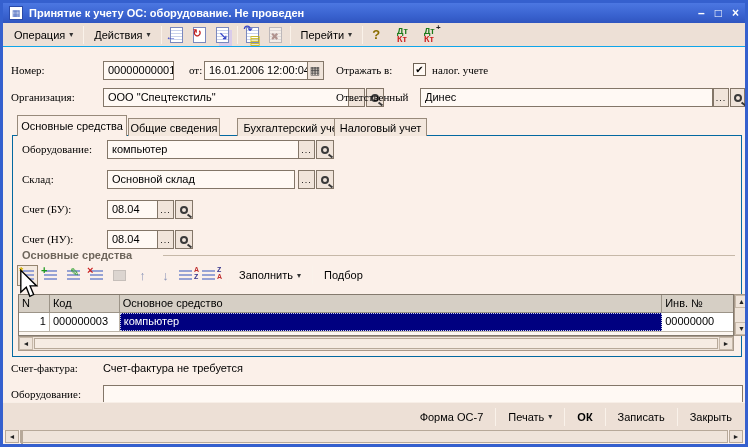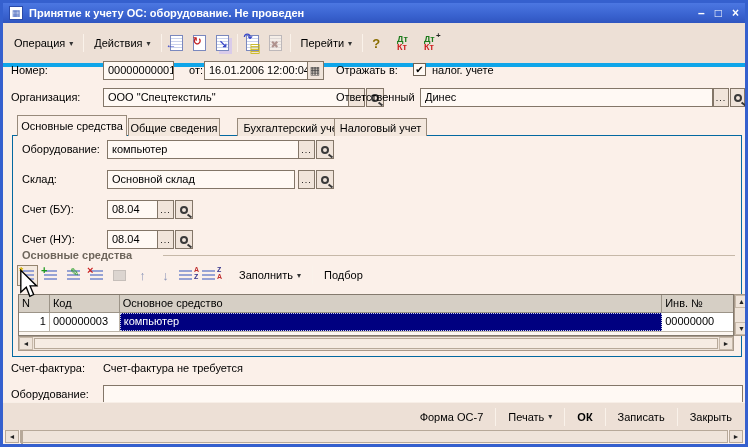--- a/index.html
+++ b/index.html
@@ -11,37 +11,37 @@
   }
   
   .titlebar{position:absolute;top:0;left:0;right:0;height:20px;
     background:linear-gradient(180deg,#4C77E2 0%,#3A63D0 60%,#2F55C0 100%);
     color:#fff;display:flex;align-items:center;gap:6px;padding:0 6px;font-weight:bold;}
   .app-ico{width:14px;height:14px;background:#fff;border:1px solid #2a4aa8;color:#4a6ac0;
     font-size:9px;line-height:12px;text-align:center;}
   .win-btns{margin-left:auto;display:flex;gap:10px;font-weight:bold;font-size:12px;}
   .win-btns span{cursor:default;}
   
-  .toolbar{position:absolute;top:20px;left:0;right:0;height:44px;background:#EDE0D6;
-    border-bottom:4px solid #0ea5e9;display:flex;align-items:center;padding:0 4px;}
+  .toolbar{position:absolute;top:20px;left:0;right:0;height:24px;background:#EDE0D6;
+    border-bottom:1px solid #0ea5e9;display:flex;align-items:center;padding:0 4px;}
   .mbtn{padding:3px 7px;display:flex;align-items:center;gap:4px;white-space:nowrap;}
   .drop{font-size:8px;color:#333;}
   .sep{width:1px;height:18px;background:#C8B9AB;border-right:1px solid #FAF2EA;margin:0 3px;}
   .ticon{width:23px;height:22px;position:relative;display:flex;align-items:center;justify-content:center;}
   .doc{width:13px;height:16px;background:#fff;border:1px solid #7A88BE;
     background-image:repeating-linear-gradient(#fff 0 2px,#C9D2EC 2px 3px);}
   .ovl{position:absolute;font-weight:bold;}
   .disabled{opacity:.45;filter:grayscale(70%);}
   .helpbtn{color:#8A6D00;font-weight:bold;font-size:13px;padding:0 6px;}
   .dtkt{display:flex;flex-direction:column;line-height:8px;font-size:9px;font-weight:bold;
     padding:0 5px;position:relative;}
   .dt{color:#1A7A1A;}.kt{color:#CC2222;}
   .dtkt .plusmark{position:absolute;right:-1px;top:-3px;color:#222;font-size:8px;}
   
-  .lbl{position:absolute;white-space:nowrap;}
+  .lbl{position:absolute;white-space:nowrap;font-family:Liberation Serif, serif;}
   .field{position:absolute;height:19px;background:#FFF9F4;border:1px solid #837668;
     padding:2px 4px;white-space:nowrap;overflow:hidden;}
   .sqbtn{position:absolute;height:19px;background:#F0E4DA;border:1px solid #837668;
     display:flex;align-items:center;justify-content:center;font-size:9px;letter-spacing:1px;}
   .lens{position:relative;width:8px;height:8px;border:2px solid #3a3a3a;border-radius:50%;}
   .lens::after{content:"";position:absolute;width:5px;height:2px;background:#3a3a3a;
     transform:rotate(40deg);left:5px;top:7px;}
   .checkbox{position:absolute;width:13px;height:13px;background:#FFF9F4;border:1px solid #6e6254;
     font-size:10px;line-height:11px;text-align:center;}
   

